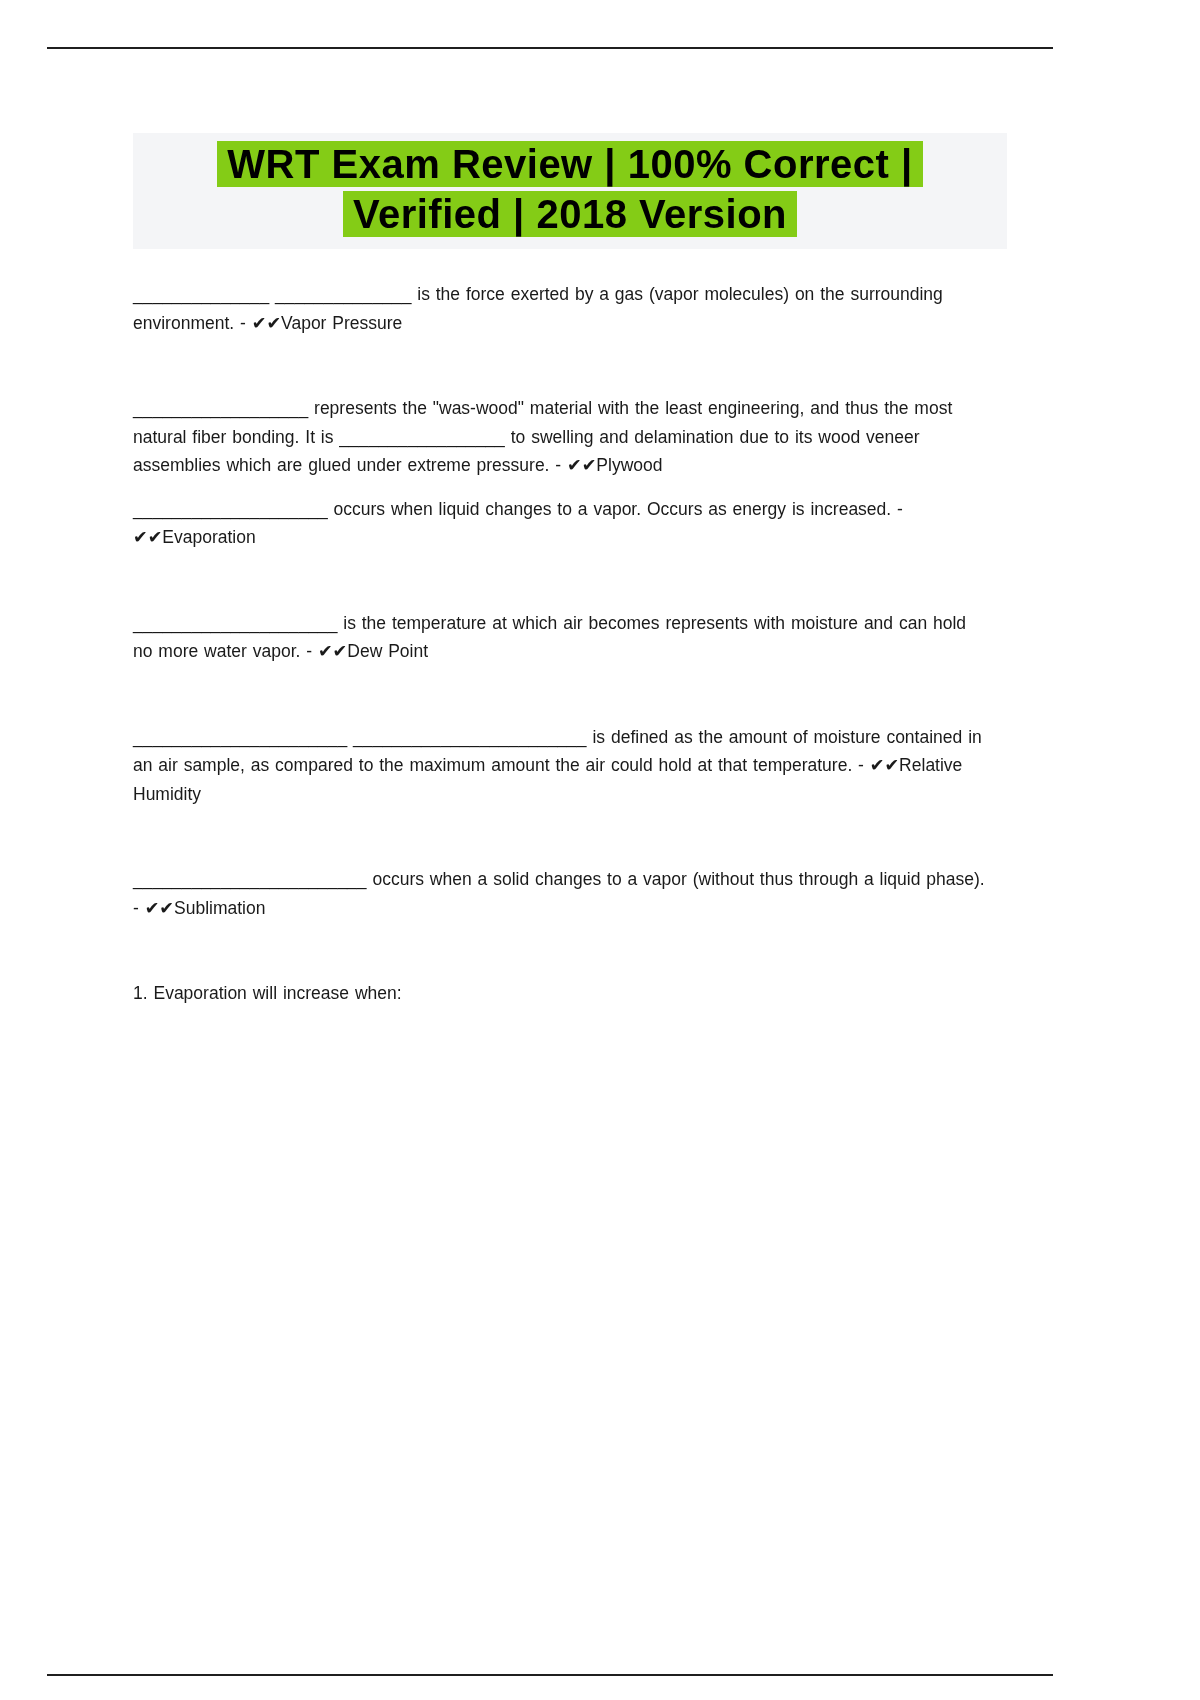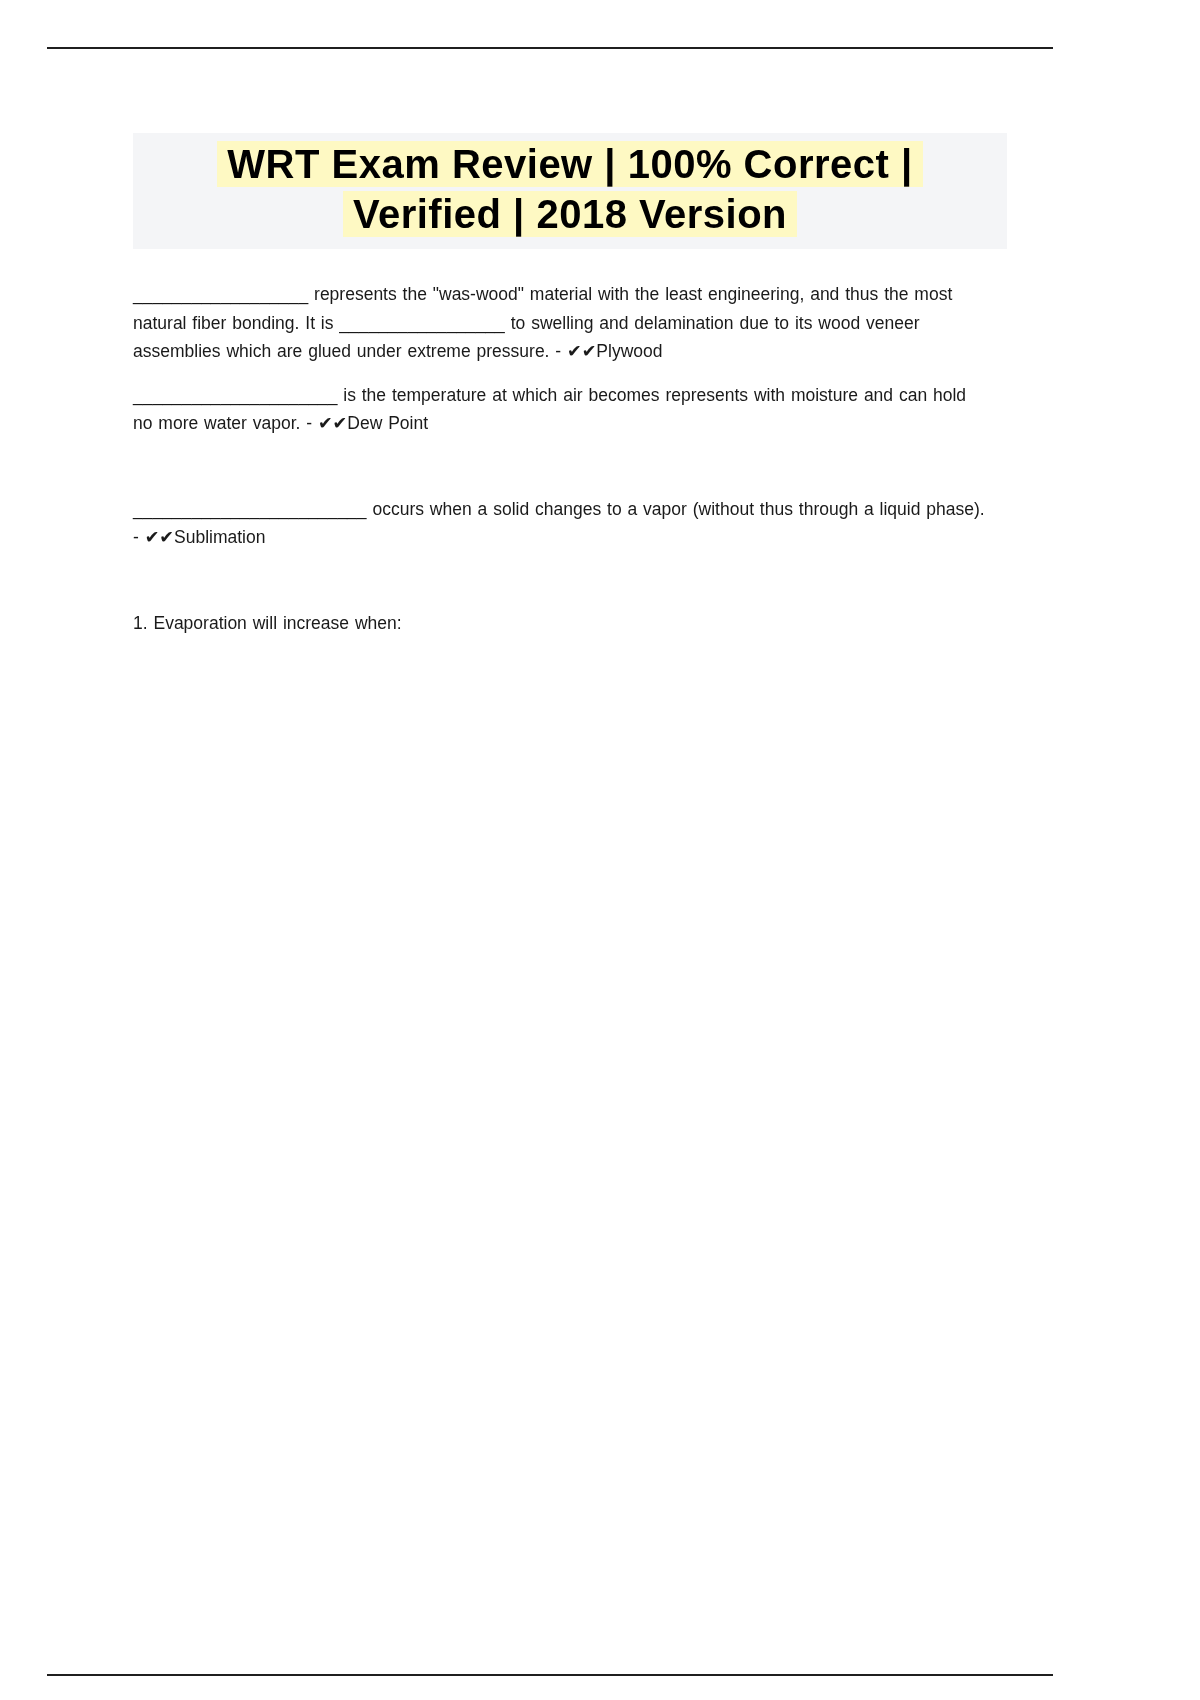--- a/index.html
+++ b/index.html
@@ -31,21 +31,21 @@
     padding:6px 0 10px 0;
   }
   .title-line{
     font-size:40px;
     font-weight:bold;
     line-height:50px;
     letter-spacing:0.5px;
     color:#000000;
   }
   .hl{
-    background:#fef9c3;
+    background:#84cc16;
     padding:1px 10px;
   }
   .content{
     position:absolute;
     left:133px;
     top:280px;
     width:856px;
     font-size:17.5px;
     line-height:28.5px;
   }
@@ -67,21 +67,24 @@
   <div class="title-banner">
     <div class="title-line">
       <span class="hl">WRT Exam Review | 100% Correct |</span>
     </div>
     <div class="title-line">
       <span class="hl">Verified | 2018 Version</span>
     </div>
   </div>
 
   <div class="content">
+    <p>______________ ______________ is the force exerted by a gas (vapor molecules) on the surrounding environment. - ✔✔Vapor Pressure</p>
     <p class="tight">__________________ represents the "was-wood" material with the least engineering, and thus the most natural fiber bonding. It is _________________ to swelling and delamination due to its wood veneer assemblies which are glued under extreme pressure. - ✔✔Plywood</p>
+    <p>____________________ occurs when liquid changes to a vapor. Occurs as energy is increased. - ✔✔Evaporation</p>
     <p>_____________________ is the temperature at which air becomes represents with moisture and can hold no more water vapor. - ✔✔Dew Point</p>
+    <p>______________________ ________________________ is defined as the amount of moisture contained in an air sample, as compared to the maximum amount the air could hold at that temperature. - ✔✔Relative Humidity</p>
     <p>________________________ occurs when a solid changes to a vapor (without thus through a liquid phase). - ✔✔Sublimation</p>
     <p>1. Evaporation will increase when:</p>
   </div>
 
   <div class="rule bottom"></div>
 
 </div>
 
 </body></html>

